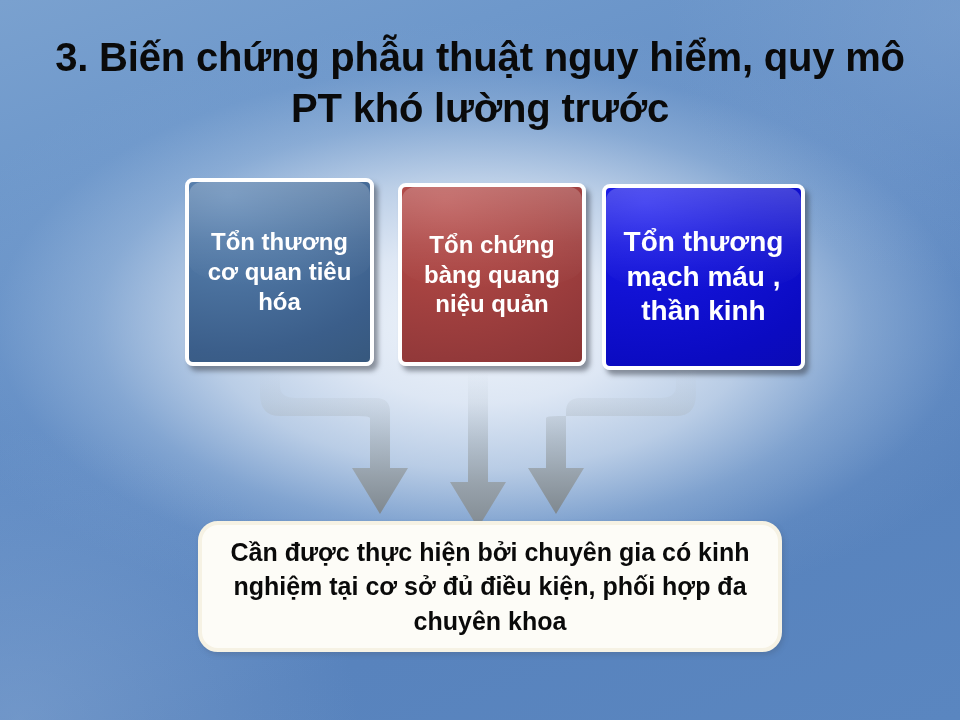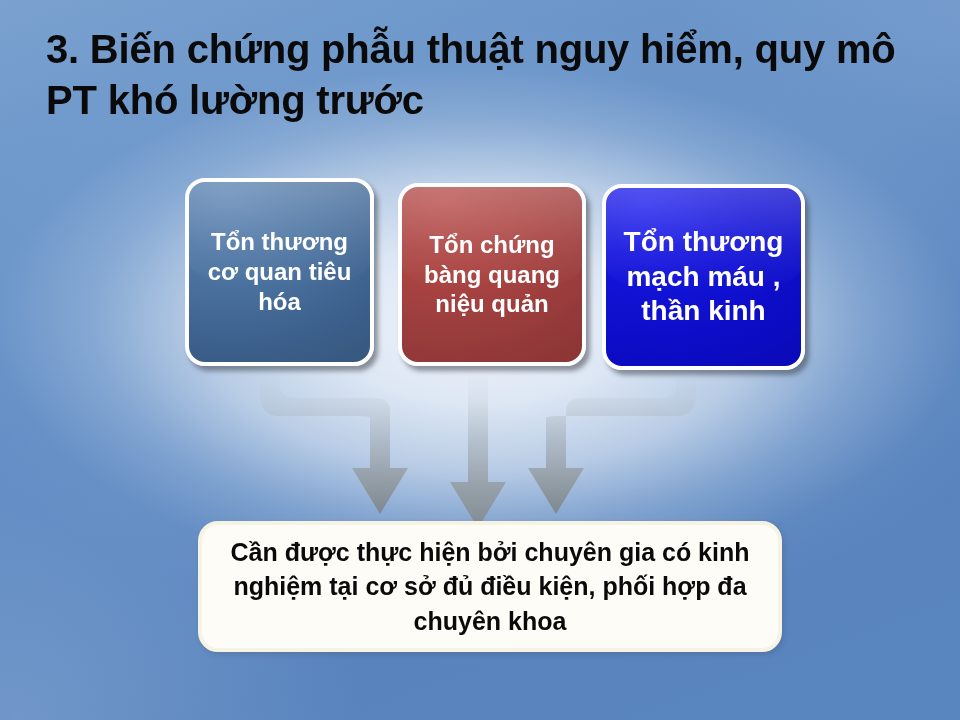--- a/index.html
+++ b/index.html
@@ -40,35 +40,36 @@
     background:
       radial-gradient(ellipse 500px 430px at 2% 100%, rgba(150,180,218,0.38) 0%, rgba(150,180,218,0) 68%),
       radial-gradient(ellipse 420px 380px at 100% 2%, rgba(150,180,218,0.30) 0%, rgba(150,180,218,0) 70%);
     pointer-events: none;
   }
 
   
   #title {
     position: absolute;
     left: 46px;
-    top: 24px;
+    top: 32px;
     width: 868px;
+    text-align: center;
     color: #0A0A0A;
     font-size: 40px;
     font-weight: bold;
     line-height: 1.28;
     letter-spacing: -0.2px;
   }
 
   
   .box {
     position: absolute;
     box-sizing: border-box;
     border: 4px solid #FFFFFF;
-    border-radius: 20px;
+    border-radius: 8px;
     display: flex;
     align-items: center;
     justify-content: center;
     color: #FFFFFF;
     font-weight: bold;
     text-align: center;
     box-shadow: 4px 5px 5px rgba(55,62,72,0.52);
     overflow: hidden;
   }
   .box .box-label {

